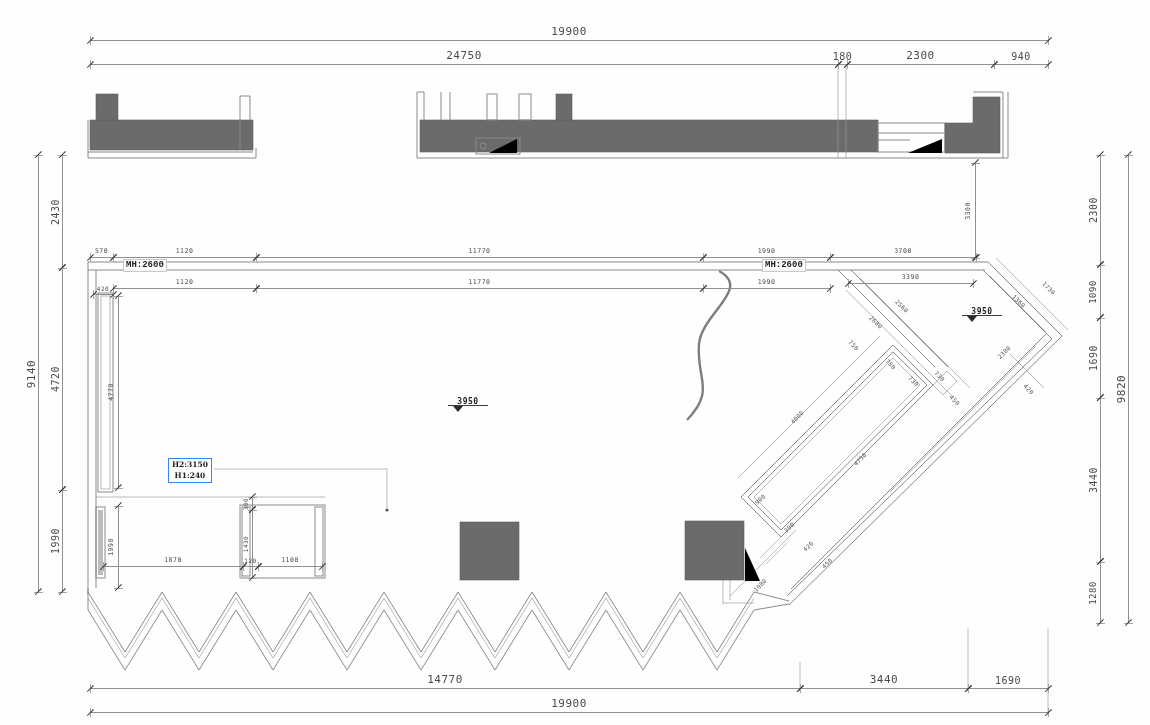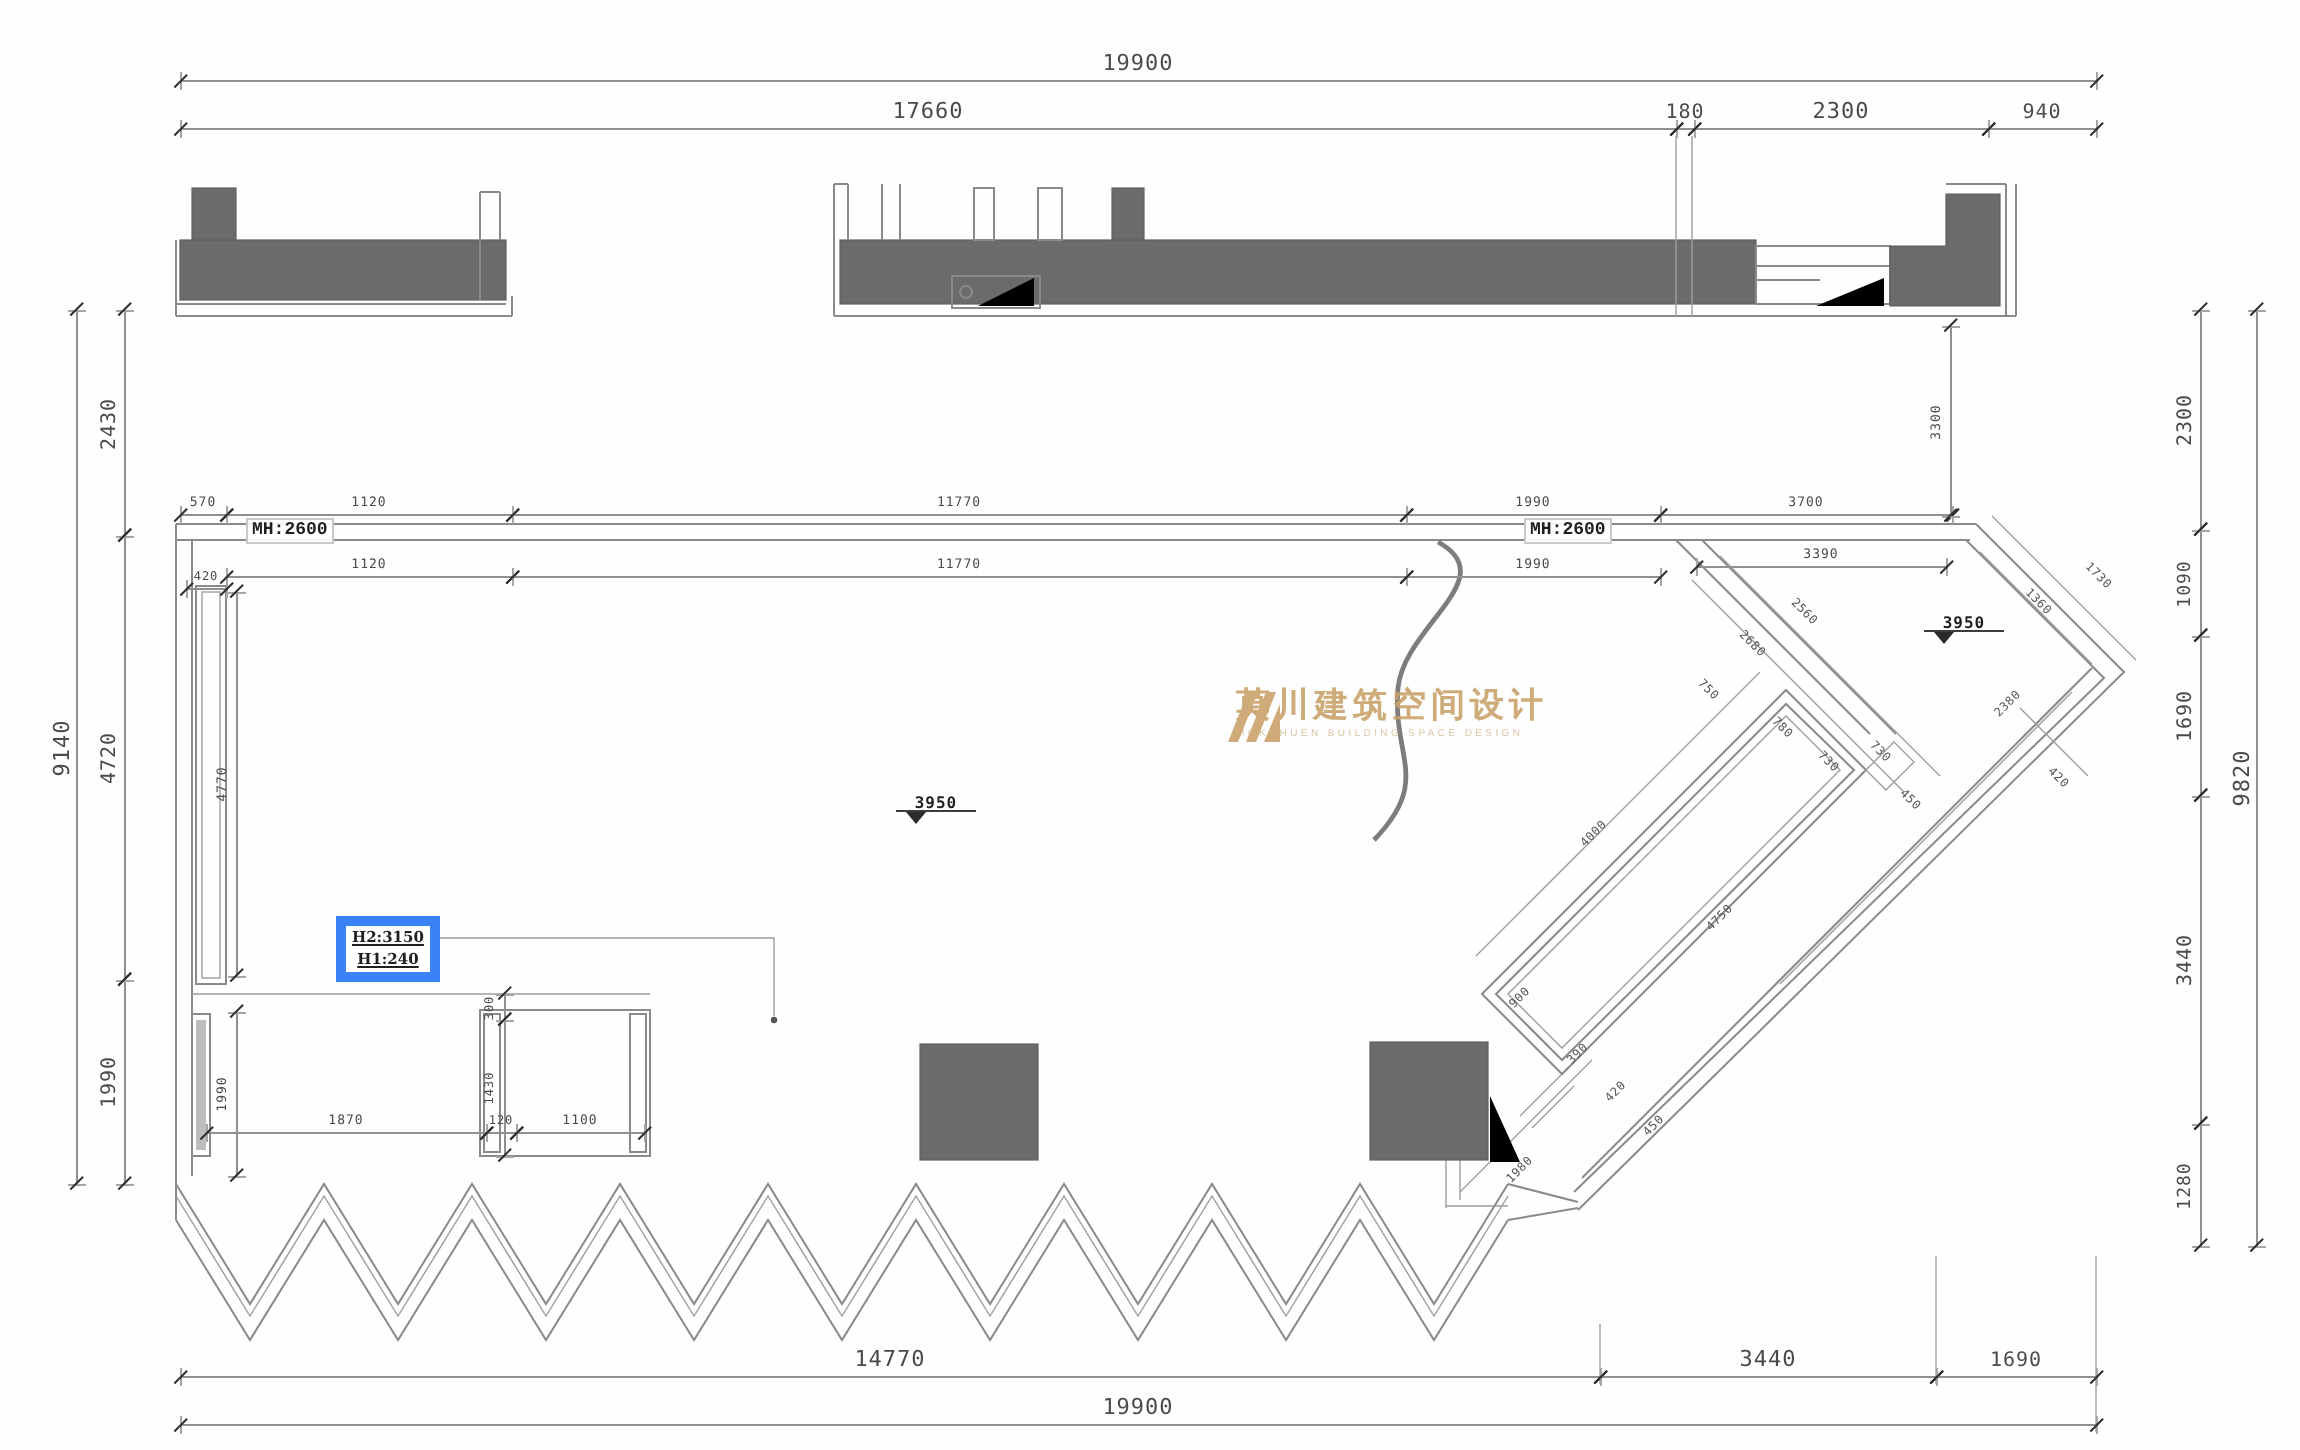--- a/index.html
+++ b/index.html
@@ -24,23 +24,23 @@
   .dim.h .ext.a{left:0;} .dim.h .ext.b{left:100%;}
   .dim.v .ext{height:1px;width:9px;left:-4px;}
   .dim.v .ext.a{top:0;} .dim.v .ext.b{top:100%;}
   .dim .lbl{position:absolute;color:#4a4a4a;white-space:nowrap;letter-spacing:.5px;}
   .dim.h .lbl{left:50%;bottom:2px;transform:translateX(-50%);}
   .dim.v .lbl{left:-7px;top:50%;transform:translate(-50%,-50%) rotate(-90deg);}
   .dtext{position:absolute;color:#555;white-space:nowrap;font-size:6px;letter-spacing:.3px;}
   .mh{position:absolute;font-family:Liberation Mono, monospace;font-weight:bold;
       font-size:9px;color:#1f1f1f;background:rgba(255,255,255,.9);padding:0 2px;line-height:11px;
       border:.5px solid #c9c9c9;}
-  .hbox{position:absolute;border:5px solid #3b82f6;background:#fff;text-align:center;
+  .hbox{position:absolute;border:1px solid #3b82f6;background:#fff;text-align:center;
         font-family:"DejaVu Serif","Liberation Serif",serif;font-weight:bold;font-size:7.5px;
-        color:#1f1f1f;line-height:1.4;padding:1px 3px;text-decoration:underline;}
+        color:#1f1f1f;line-height:1.4;padding:1px 3px;}
   .level{position:absolute;width:40px;}
   .level .lv-t{display:block;text-align:center;font-size:8px;font-weight:bold;color:#1d1d1d;letter-spacing:.5px;}
   .level .lv-line{height:1.3px;background:#3c3c3c;margin-top:-1px;}
   .level .lv-tri{width:0;height:0;border-left:5px solid transparent;border-right:5px solid transparent;
                  border-top:6px solid #2b2b2b;margin-left:5px;}
   .wm{position:absolute;left:612px;top:343px;display:flex;align-items:flex-start;opacity:.9;}
   .wm-text{margin-left:6px;}
   .wm-cn{font-family:"DejaVu Sans","Liberation Sans",sans-serif;font-weight:bold;font-size:17px;
          color:var(--logo_gold);letter-spacing:2.5px;line-height:20px;}
   .wm-en{font-family:"Liberation Sans","DejaVu Sans",sans-serif;font-size:5px;color:#d8c09a;
@@ -130,47 +130,36 @@
   </svg>
 
   <div class="mh" style="left:123px;top:259px;">MH:2600</div>
   <div class="mh" style="left:762px;top:259px;">MH:2600</div>
 
   <div class="hbox" style="left:168px;top:458px;">
     <div>H2:3150</div>
     <div>H1:240</div>
   </div>
 
-  <div class="wm">
-    <svg width="30" height="30" viewBox="0 0 30 30">
-      <polygon points="2,28 12,3 17,3 7,28" fill="var(--logo_gold)"></polygon>
-      <polygon points="11,28 21,3 26,3 16,28" fill="var(--logo_gold)"></polygon>
-      <polygon points="20,28 28,9 28,28" fill="var(--logo_gold)"></polygon>
-    </svg>
-    <div class="wm-text">
-      <div class="wm-cn">莫川建筑空间设计</div>
-      <div class="wm-en">MOKCHUEN BUILDING SPACE DESIGN</div>
-    </div>
-  </div>
 
 <div class="dim h" style="left: 90px; top: 40px; width: 958px;">
       <span class="line"></span>
       <span class="ext a"></span>
       <span class="ext b"></span>
       <span class="tick a"></span>
       <span class="tick b"></span>
       <span class="lbl" style="font-size: 11px;">19900</span>
     </div>
     <div class="dim h" style="left: 90px; top: 64px; width: 748px;">
       <span class="line"></span>
       <span class="ext a"></span>
       <span class="ext b"></span>
       <span class="tick a"></span>
       <span class="tick b"></span>
-      <span class="lbl" style="font-size: 11px;">17660</span>
+      <span class="lbl" style="font-size: 11px;">24750</span>
     </div>
     <div class="dim h" style="left: 838px; top: 64px; width: 9px;">
       <span class="line"></span>
       <span class="ext a"></span>
       <span class="ext b"></span>
       <span class="tick a"></span>
       <span class="tick b"></span>
       <span class="lbl" style="font-size: 10px;">180</span>
     </div>
     <div class="dim h" style="left: 847px; top: 64px; width: 147px;">

